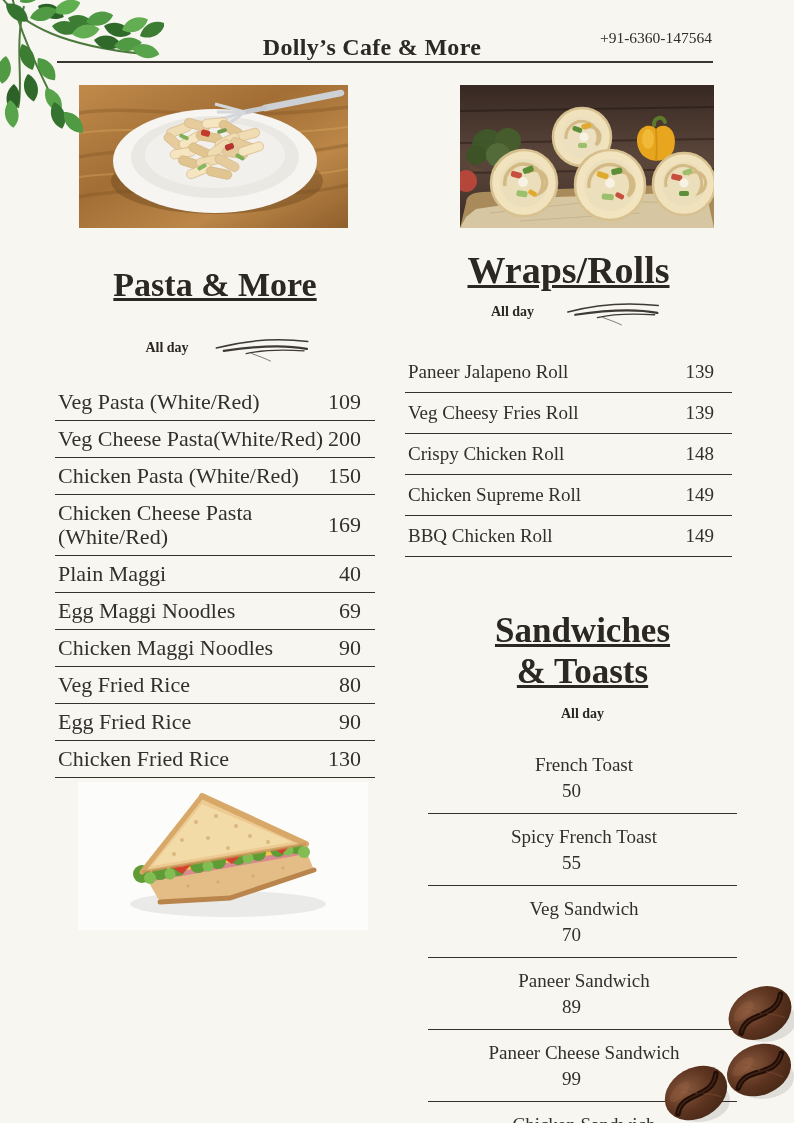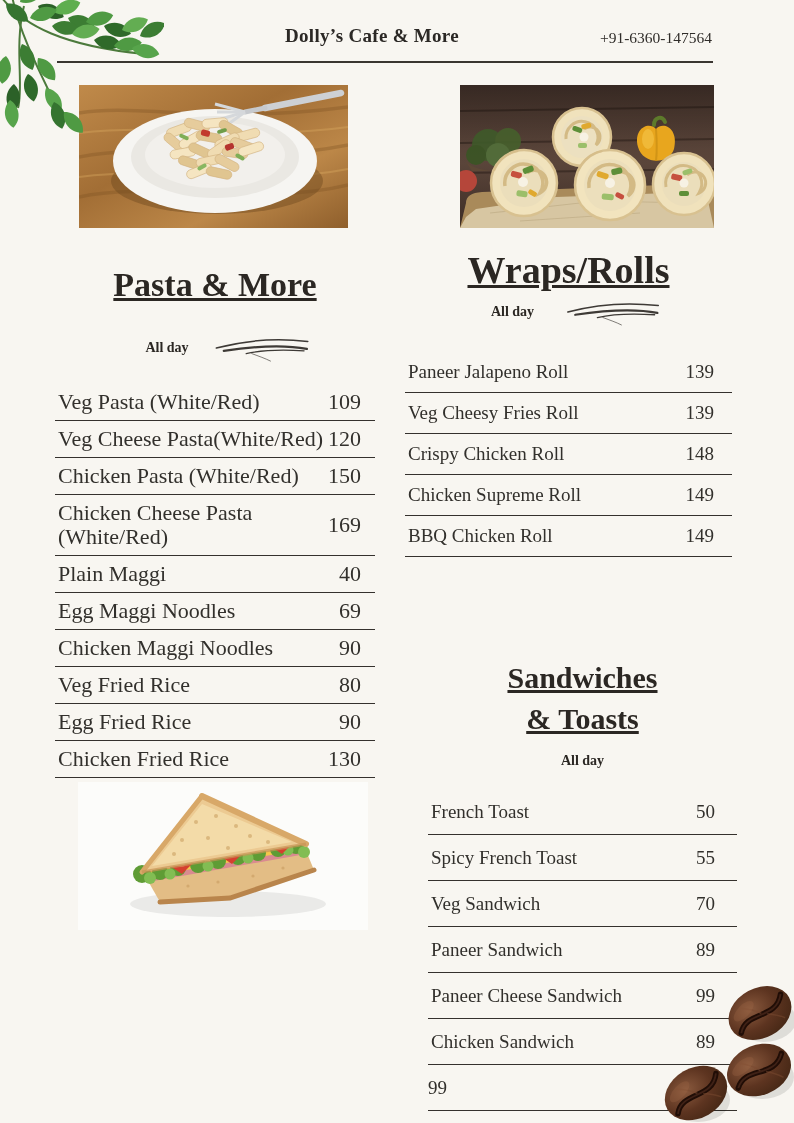--- a/index.html
+++ b/index.html
@@ -1,54 +1,54 @@
 <!DOCTYPE html>
 <html><head>
 <meta charset="utf-8">
 <style>
   html,body{margin:0;padding:0;}
   body{width:794px;height:1123px;background:#f8f6f1;font-family:"Liberation Serif","DejaVu Serif",serif;color:#32302c;}
   .page{position:relative;width:794px;height:1123px;overflow:hidden;background:#f8f6f1;}
 
   
-  .hdr-title{position:absolute;top:25px;left:0;width:744px;text-align:center;font-size:19px;font-weight:700;letter-spacing:.3px;color:#2b2825;}
+  .hdr-title{position:absolute;top:34px;left:0;width:744px;text-align:center;font-size:24px;font-weight:700;letter-spacing:.3px;color:#2b2825;}
   .hdr-phone{position:absolute;top:29px;right:82px;font-size:15.5px;color:#2f2c29;}
   .hdr-rule{position:absolute;top:61px;left:57px;width:656px;height:1.5px;background:#3a3631;}
 
   
   .photo{position:absolute;overflow:hidden;}
   .photo svg{display:block;}
   .ph-pasta{left:79px;top:85px;width:269px;height:143px;}
   .ph-wraps{left:460px;top:85px;width:254px;height:143px;}
   .ph-sandwich{left:78px;top:782px;width:290px;height:148px;}
 
   
   .sec{position:absolute;}
   .sec-title{text-align:center;font-weight:700;color:#2b2723;text-decoration:underline;}
   .sec-pasta{left:55px;width:320px;top:266px;}
   .sec-pasta .sec-title{font-size:34px;}
   .sec-wraps{left:405px;width:327px;top:248px;}
   .sec-wraps .sec-title{font-size:38px;}
   .sec-sand{left:428px;width:309px;top:610px;}
-  .sec-sand .sec-title{font-size:30px;line-height:41px;margin-top:47px;}
+  .sec-sand .sec-title{font-size:35px;line-height:41px;}
 
   .allday{display:flex;align-items:center;justify-content:center;font-weight:700;font-size:14px;color:#2b2723;}
   .sec-pasta .allday{margin-top:30px;transform:translateX(14px);gap:24px;}
   .sec-wraps .allday{margin-top:6px;transform:translateX(8px);gap:32px;}
   .sec-sand .allday{margin-top:14px;}
   .squiggle{flex:0 0 auto;}
 
   .rows{margin-top:0;}
   .sec-pasta .rows{margin-top:22px;}
   .sec-wraps .rows{margin-top:26px;}
   .sec-sand .rows{margin-top:20px;}
   .row{display:flex;align-items:center;justify-content:space-between;border-bottom:1.5px solid #35312d;}
   .sec-pasta .row{padding:6px 0;font-size:22px;line-height:24px;}
   .sec-wraps .row{padding:7px 0;font-size:19px;line-height:26px;}
-  .sec-sand .row{padding:9.5px 0;font-size:19px;line-height:26px;}
+  .sec-sand .row{padding:9.5px 0;font-size:19px;line-height:26px;flex-direction:column;}
   .nm{padding-left:3px;}
   .pr{text-align:right;white-space:nowrap;}
   .sec-pasta .pr{padding-right:14px;}
   .sec-wraps .pr{padding-right:18px;}
   .sec-sand .pr{padding-right:22px;}
 
   .leaves{position:absolute;left:-6px;top:-4px;}
   .beans{position:absolute;left:628px;top:958px;}
 </style>
 </head>
@@ -238,21 +238,21 @@
     </div>
     <div class="rows">
 
         <div class="row">
           <span class="nm">Veg Pasta (White/Red)</span>
           <span class="pr">109</span>
         </div>
 
         <div class="row">
           <span class="nm">Veg Cheese Pasta(White/Red)</span>
-          <span class="pr">120</span>
+          <span class="pr">200</span>
         </div>
 
         <div class="row">
           <span class="nm">Chicken Pasta (White/Red)</span>
           <span class="pr">150</span>
         </div>
 
         <div class="row">
           <span class="nm">Chicken Cheese Pasta (White/Red)</span>
           <span class="pr">169</span>

